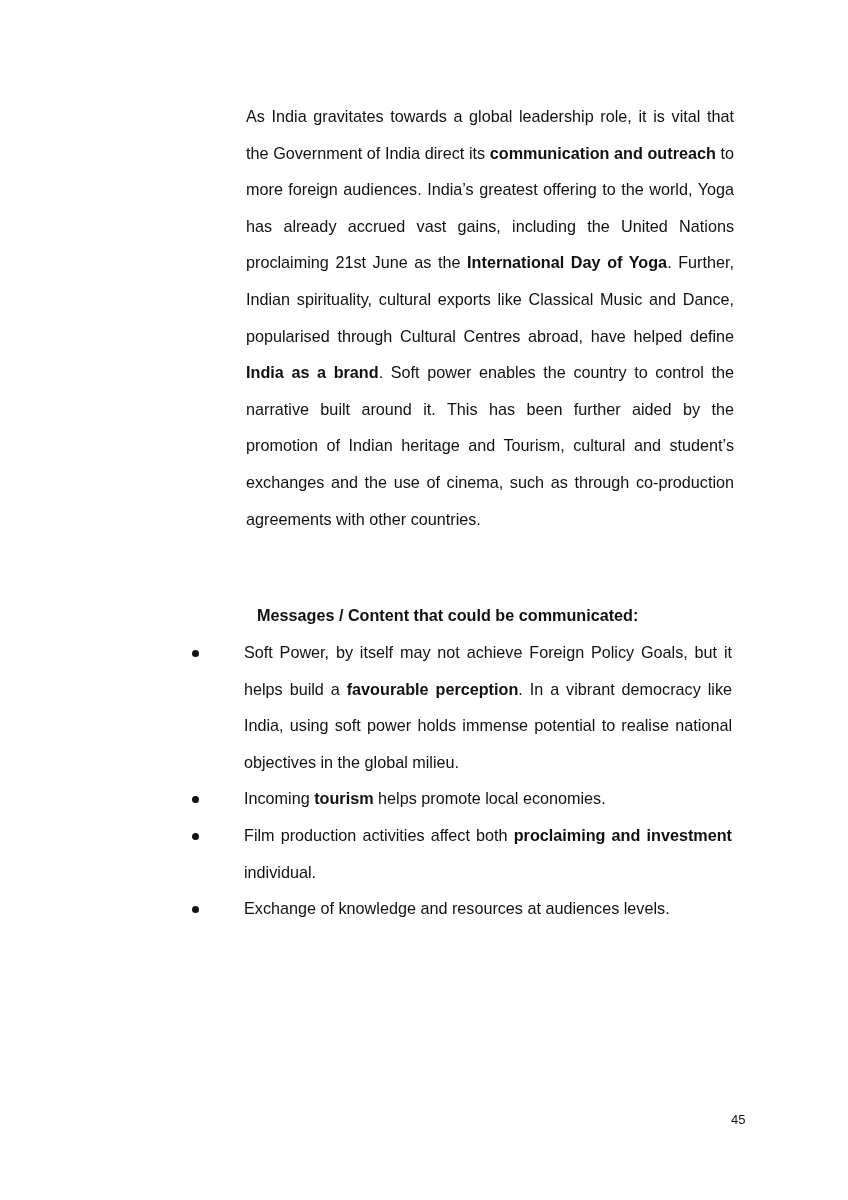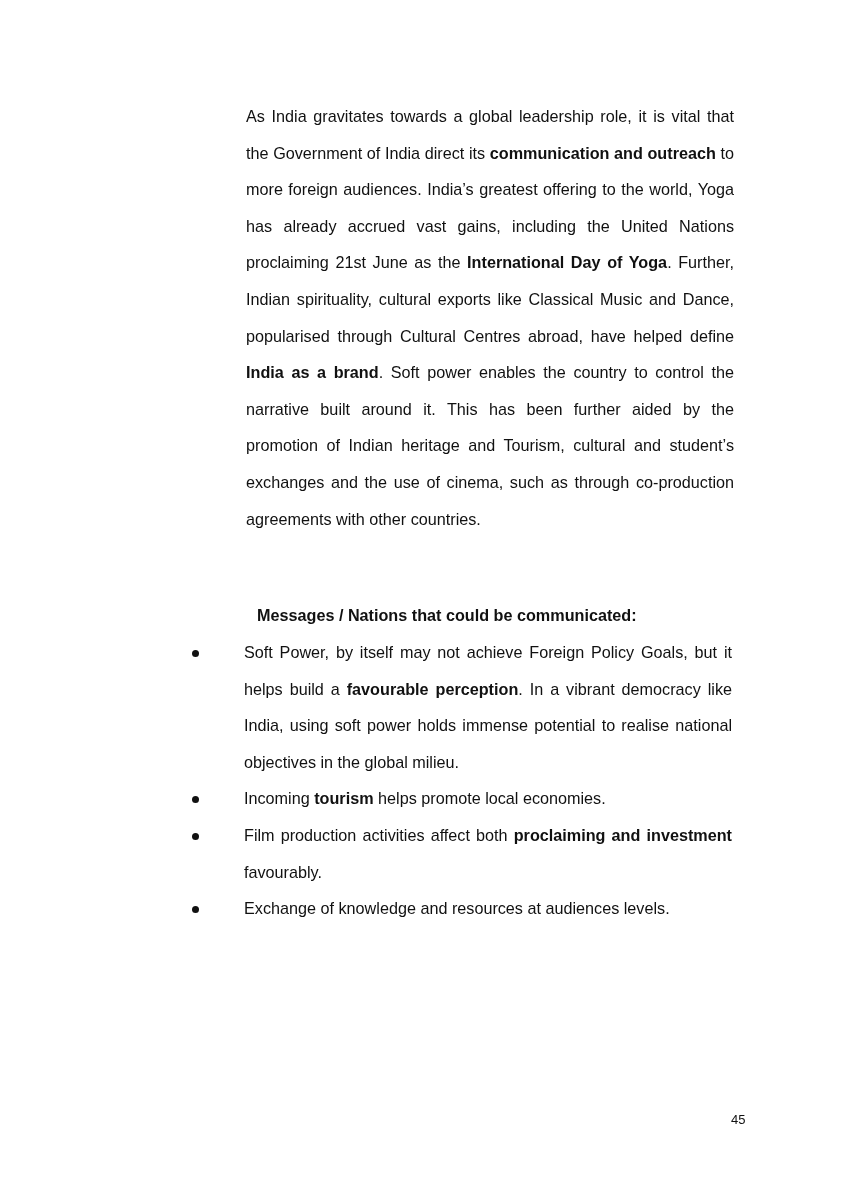--- a/index.html
+++ b/index.html
@@ -16,22 +16,22 @@
             line-height:36.6px; text-align:justify; text-align-last:left; }
   .bullet-dot { position:absolute; left:5px; top:16px; width:7px; height:7px;
                 border-radius:50%; background:#111; }
   .page-number { position:absolute; left:731px; top:1112px; font-size:13px; }
 </style>
 </head>
 <body>
 
 <div class="para p1" id="para"><span>As India gravitates towards a global leadership role, it is vital that the Government of India direct its </span><b>communication and outreach</b><span> to more foreign audiences. India’s greatest offering to the world, Yoga has already accrued vast gains, including the United Nations proclaiming 21st June as the </span><b>International Day of Yoga</b><span>. Further, Indian spirituality, cultural exports like Classical Music and Dance, popularised through Cultural Centres abroad, have helped define </span><b>India as a brand</b><span>. Soft power enables the country to control the narrative built around it. This has been further aided by the promotion of Indian heritage and Tourism, cultural and student’s exchanges and the use of cinema, such as through co-production agreements with other countries.</span></div>
 
-<div class="heading">Messages / Nations that could be communicated:</div>
+<div class="heading">Messages / Content that could be communicated:</div>
 
 <div class="bullets" id="bullets">
     <div class="bullet"><span class="bullet-dot"></span><span class="bullet-text"><span>Soft Power, by itself may not achieve Foreign Policy Goals, but it helps build a </span><b>favourable perception</b><span>. In a vibrant democracy like India, using soft power holds immense potential to realise national objectives in the global milieu.</span></span></div>
     <div class="bullet"><span class="bullet-dot"></span><span class="bullet-text"><span>Incoming </span><b>tourism</b><span> helps promote local economies.</span></span></div>
-    <div class="bullet"><span class="bullet-dot"></span><span class="bullet-text"><span>Film production activities affect both </span><b>proclaiming and investment</b><span> favourably.</span></span></div>
+    <div class="bullet"><span class="bullet-dot"></span><span class="bullet-text"><span>Film production activities affect both </span><b>proclaiming and investment</b><span> individual.</span></span></div>
     <div class="bullet"><span class="bullet-dot"></span><span class="bullet-text"><span>Exchange of knowledge and resources at audiences levels.</span></span></div>
   </div>
 
 <div class="page-number">45</div>
 
 </body></html>

